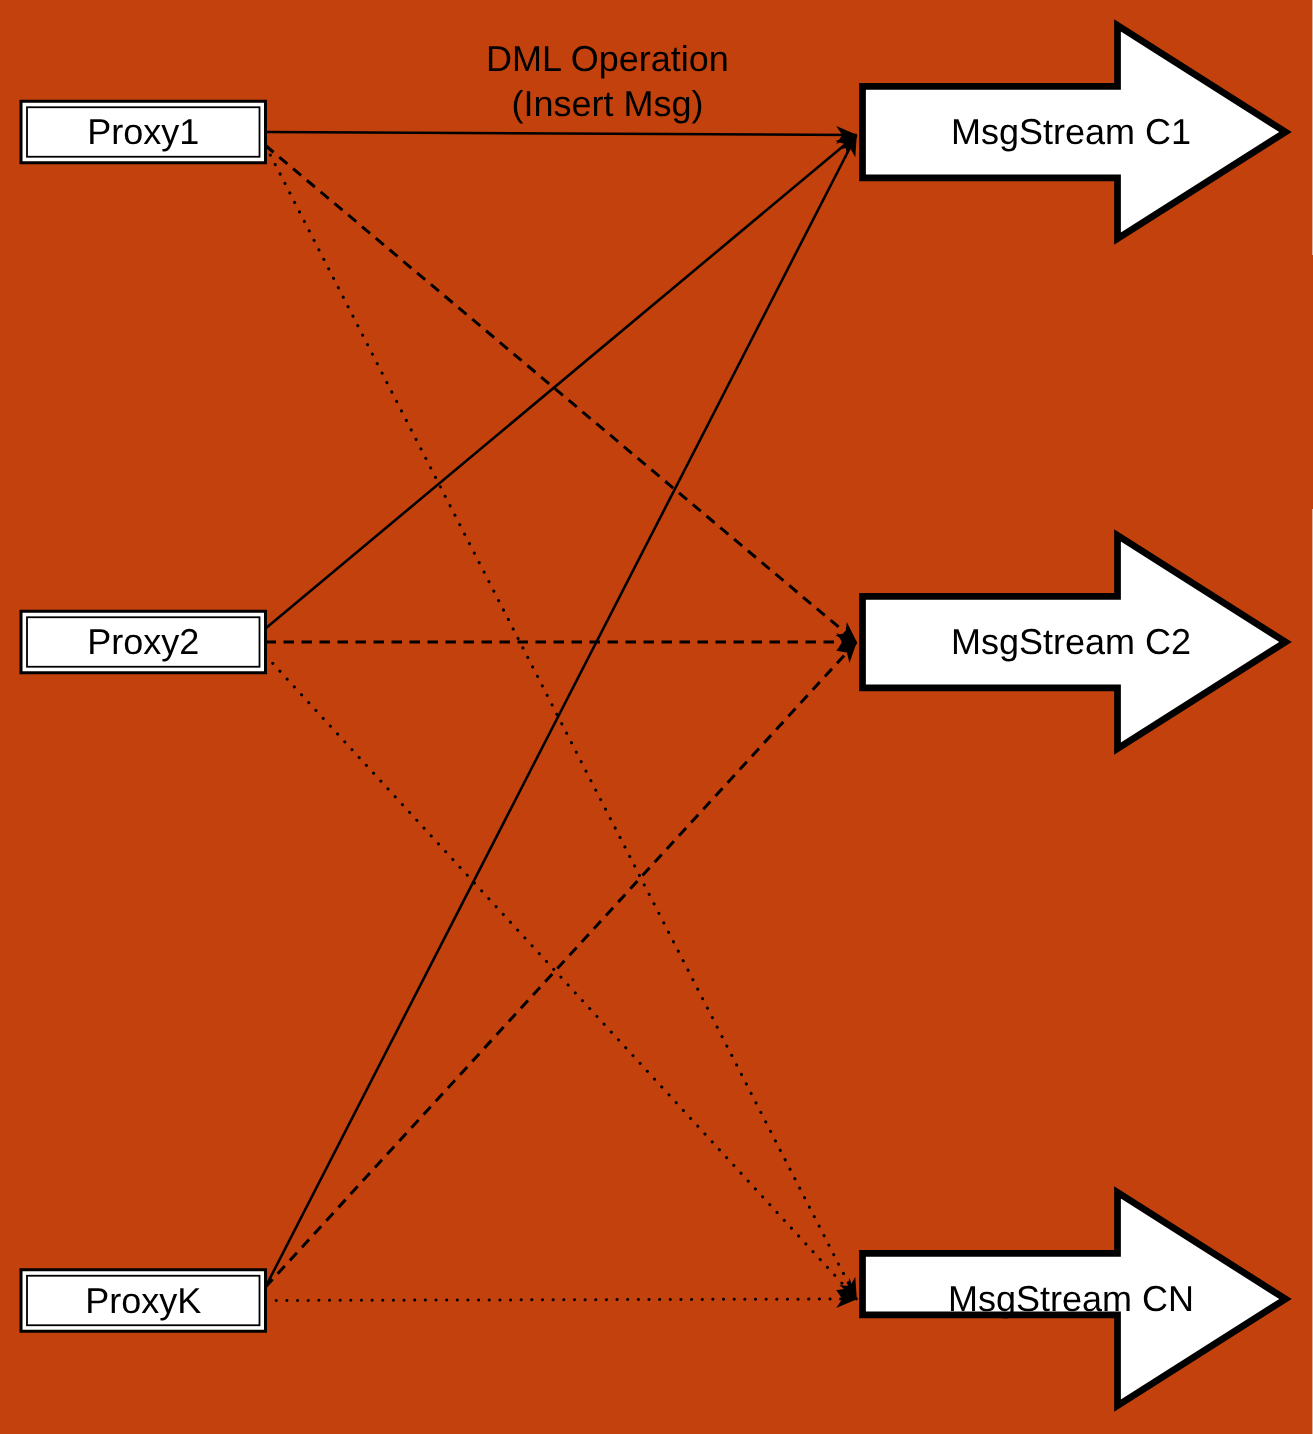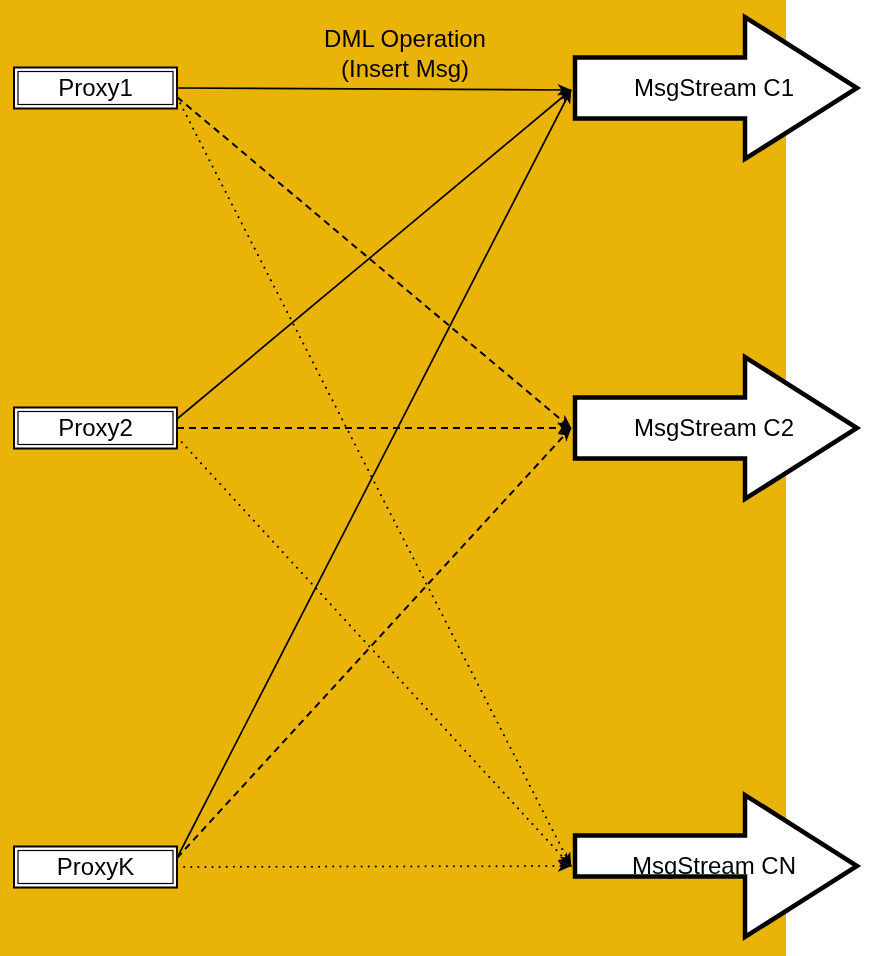--- a/index.html
+++ b/index.html
@@ -5,23 +5,23 @@
   html, body {
     margin: 0;
     padding: 0;
     background: #ffffff;
     width: 875px;
     height: 956px;
     overflow: hidden;
   }
   .canvas {
     position: relative;
-    width: 786px;
+    width: 875px;
     height: 956px;
-    background: #eab308;
+    background: #c2410c;
   }
   svg { display: block; }
   text {
     font-family: "Liberation Sans", sans-serif;
     fill: #000000;
     font-size: 24px;
   }
   .label { text-anchor: middle; }
   .shape-outline { fill: #ffffff; stroke: #000000; }
   .proxy-outer { stroke-width: 2; }

